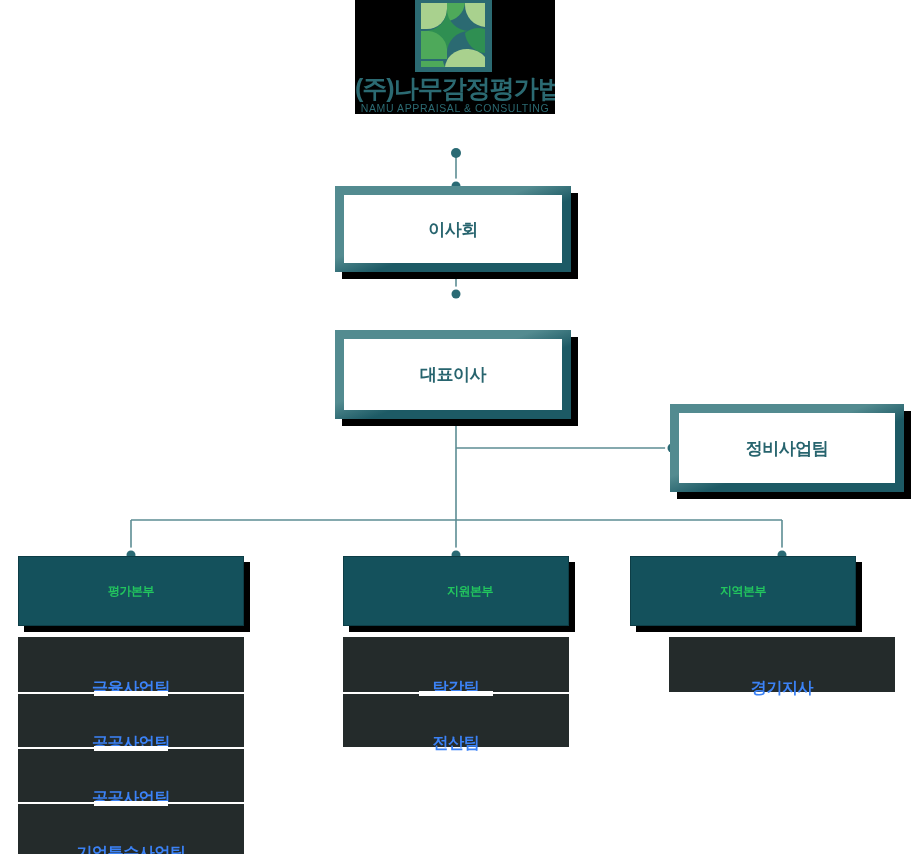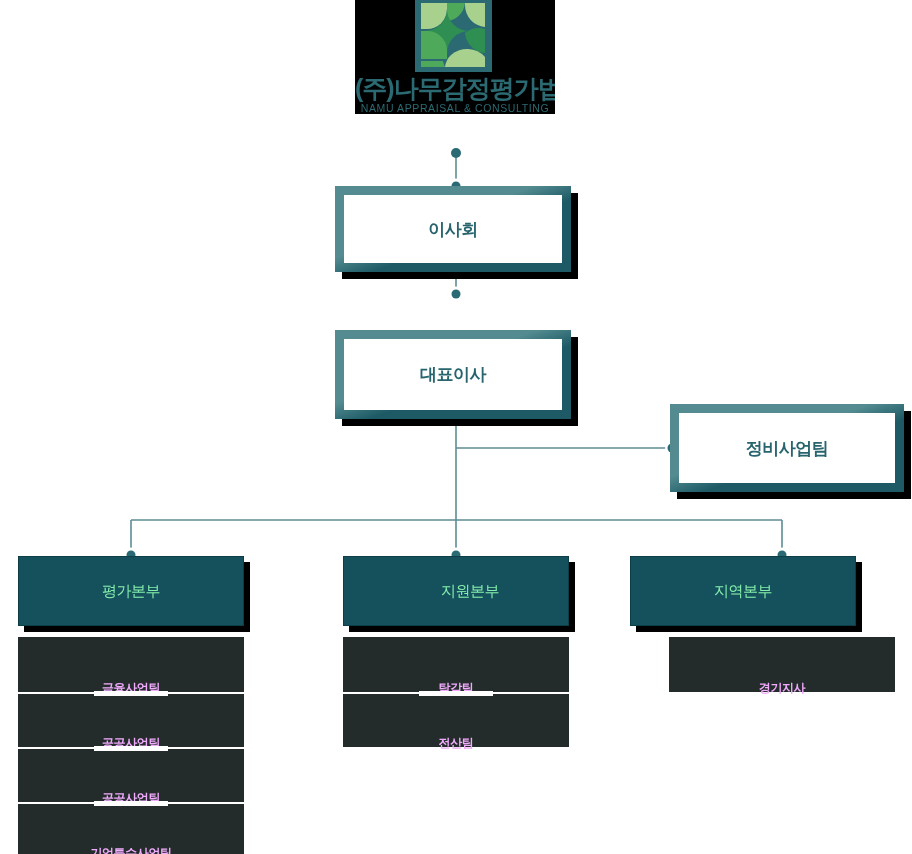--- a/index.html
+++ b/index.html
@@ -101,44 +101,44 @@
   .dhead {
     position: absolute;
     background: #14515c;
     border: 1px solid #0d3d46;
     display: flex;
     align-items: center;
     justify-content: center;
     box-shadow: 6px 6px 0 0 #000000;
   }
   .dhead-label {
-    font-size: 15px;
-    font-weight: 400;
-    color: #86efac;
+    font-size: 12px;
+    font-weight: 700;
+    color: #22c55e;
     letter-spacing: -0.5px;
     white-space: nowrap;
   }
 
   
   .team-list {
     position: absolute;
     background: #242b2b;
   }
   .team-item {
     position: relative;
     height: 55px;
     display: flex;
     align-items: center;
     justify-content: center;
     background: #242b2b;
   }
   .team-label {
-    font-size: 12px;
+    font-size: 16px;
     font-weight: 600;
-    color: #f0abfc;
+    color: #3b82f6;
     letter-spacing: -0.4px;
     white-space: nowrap;
     margin-top: 48px;
   }
   
   .team-item + .team-item::before {
     content: "";
     position: absolute;
     left: 0; right: 0;
     top: 0;

